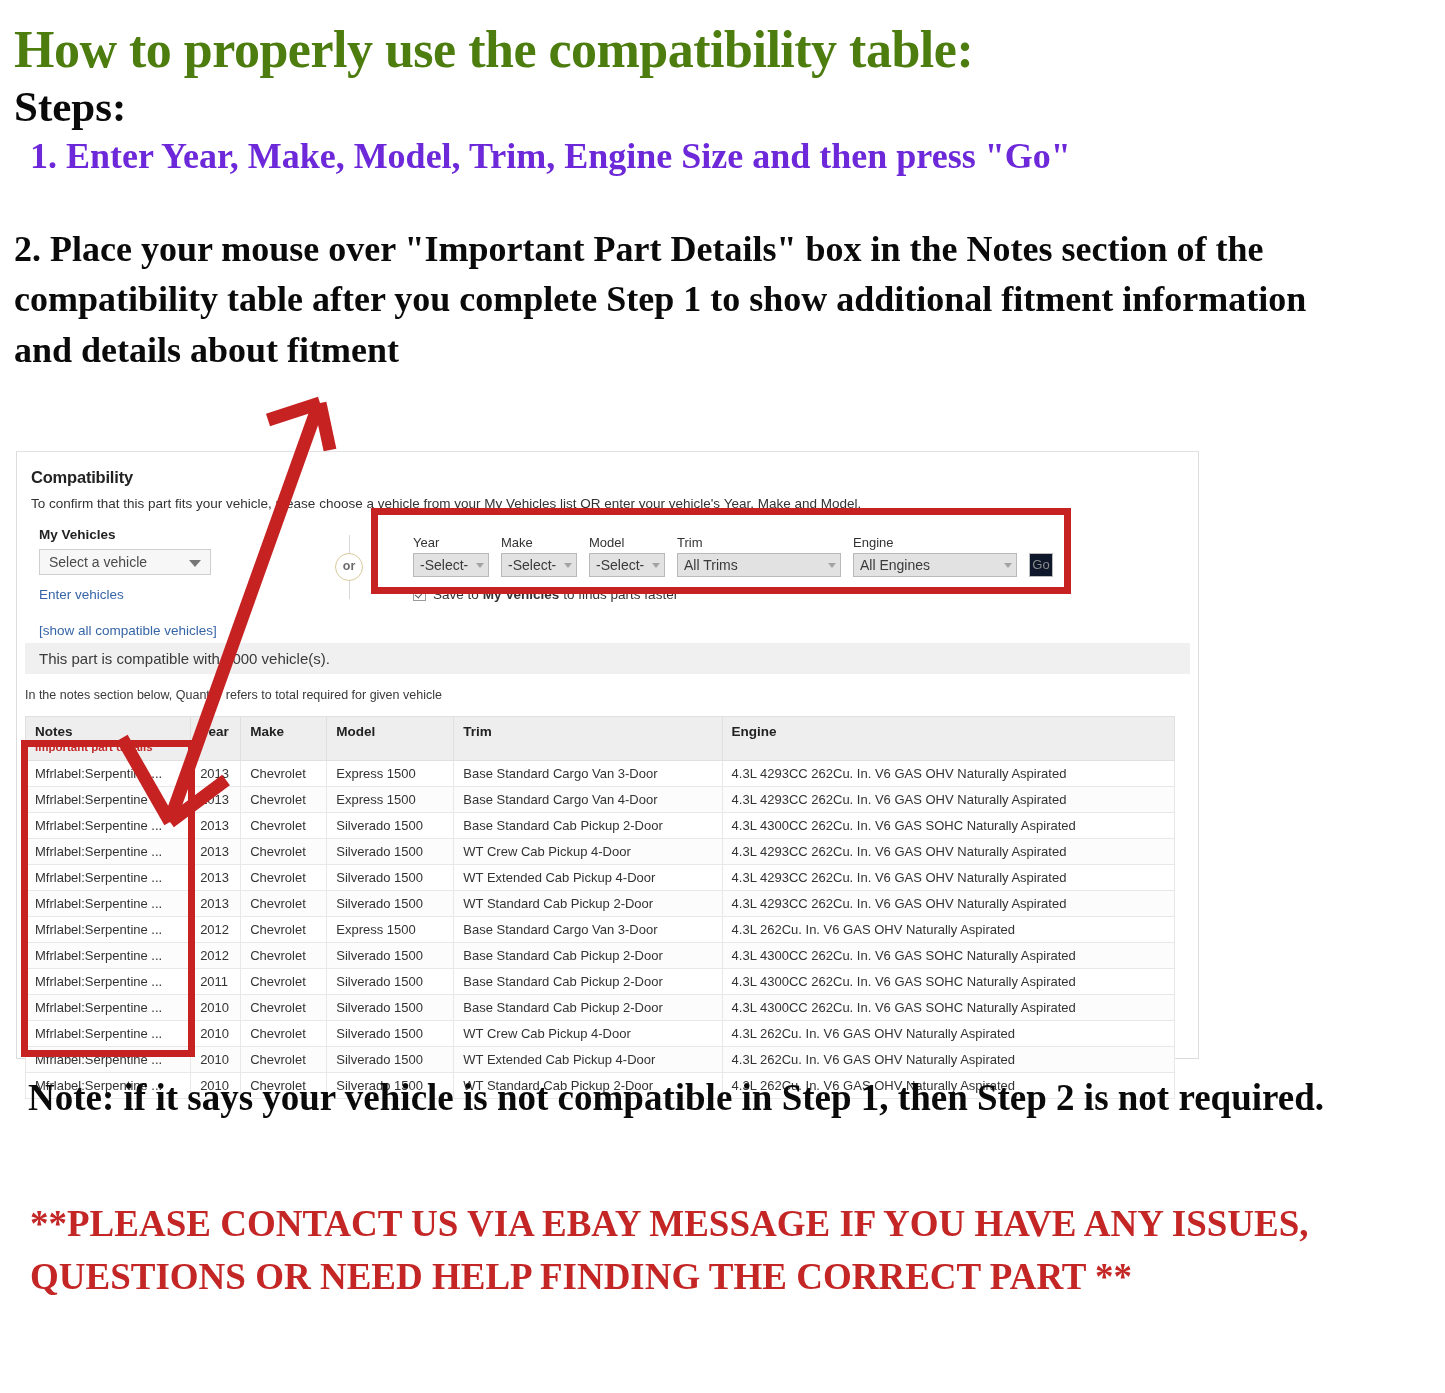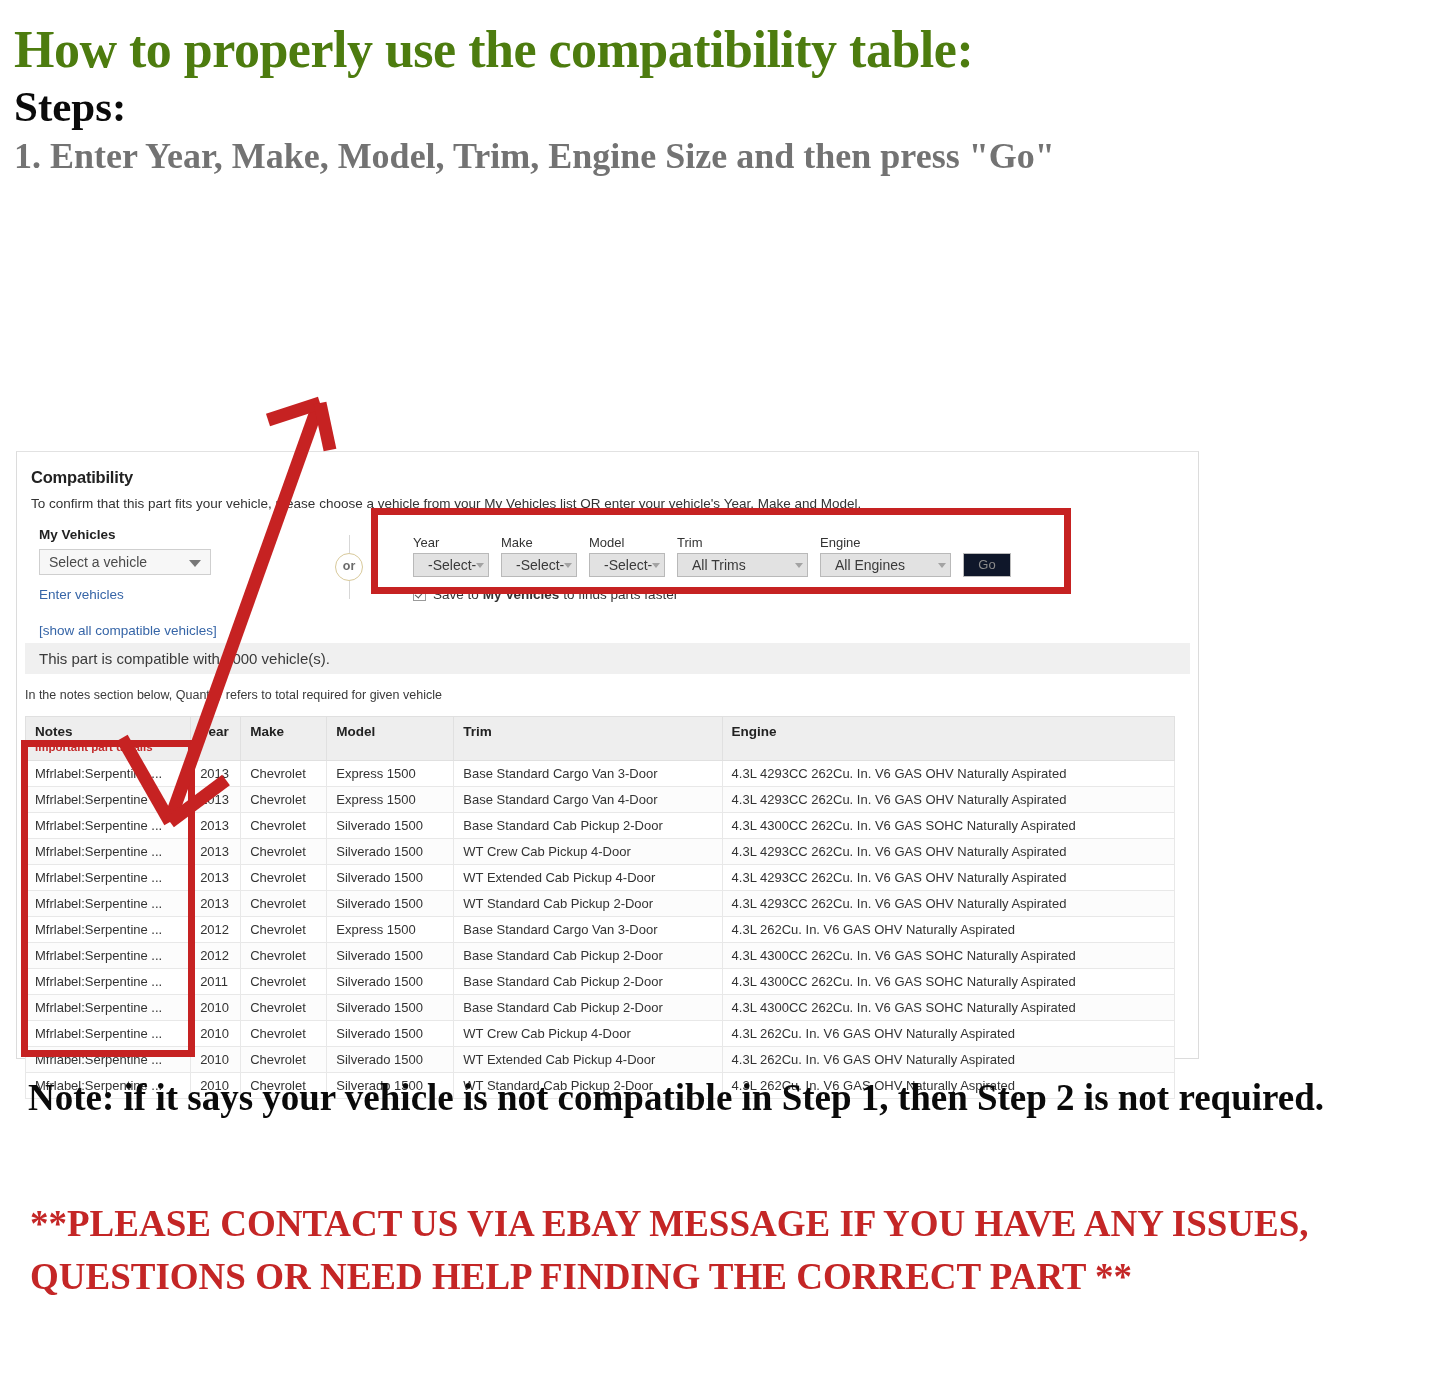--- a/index.html
+++ b/index.html
@@ -36,24 +36,24 @@
     font-family: "Liberation Serif", serif;
     font-weight: bold;
     color: #0a0a0a;
     font-size: 43px;
     line-height: 1.05;
     margin: 6px 0 2px 0;
   }
   .step-line {
     font-family: "Liberation Serif", serif;
     font-weight: bold;
-    color: #737373;
+    color: #6d28d9;
     font-size: 36px;
     line-height: 1.18;
-    margin: 6px 0 0 0;
+    margin: 6px 0 0 16px;
     white-space: nowrap;
   }
   .step-para {
     font-family: "Liberation Serif", serif;
     font-weight: bold;
     color: #0a0a0a;
     font-size: 36px;
     line-height: 1.40;
     margin: 46px 0 0 0;
     width: 1330px;
@@ -169,26 +169,26 @@
   }
   .sel {
     position: relative;
     height: 24px;
     background: #e2e2e2;
     border: 1px solid #b9b9b9;
     box-sizing: border-box;
     font-size: 14px;
     color: #3a3a3a;
     line-height: 22px;
-    padding-left: 14px;
+    padding-left: 6px;
     padding-right: 20px;
     white-space: nowrap;
   }
   .sel.sm { width: 76px; }
-  .sel.md { width: 131px; }
+  .sel.md { width: 164px; }
   .sel-arrow {
     position: absolute;
     right: 4px; top: 9px;
     width: 0; height: 0;
     border-left: 4px solid transparent;
     border-right: 4px solid transparent;
     border-top: 5px solid #a3a3a3;
   }
   .go-btn {
     width: 48px; height: 24px;
@@ -331,20 +331,21 @@
     color: #C42626;
   }
 </style>
 </head>
 <body>
 
 <div class="instructions">
   <div class="h-main">How to properly use the compatibility table:</div>
   <div class="h-steps">Steps:</div>
   <div class="step-line">1. Enter Year, Make, Model, Trim, Engine Size and then press "Go"</div>
+  <div class="step-para">2. Place your mouse over "Important Part Details" box in the Notes section of the compatibility table after you complete Step 1 to show additional fitment information and details about fitment</div>
 </div>
 
 <div class="panel">
   <div class="panel-inner">
     <div class="panel-title">Compatibility</div>
     <div class="panel-sub">To confirm that this part fits your vehicle, please choose a vehicle from your My Vehicles list OR enter your vehicle's Year, Make and Model.</div>
 
     <div class="chooser">
 
       <div class="myveh">

